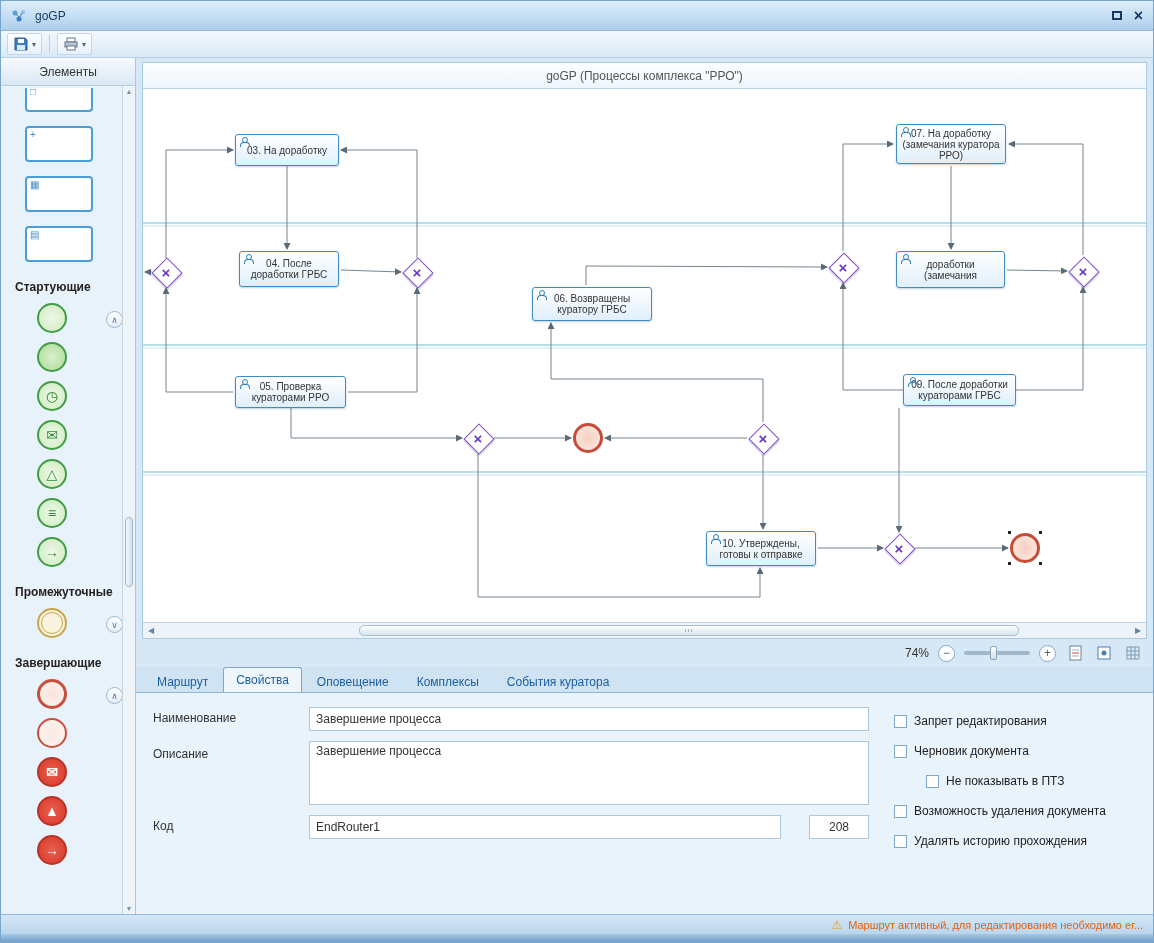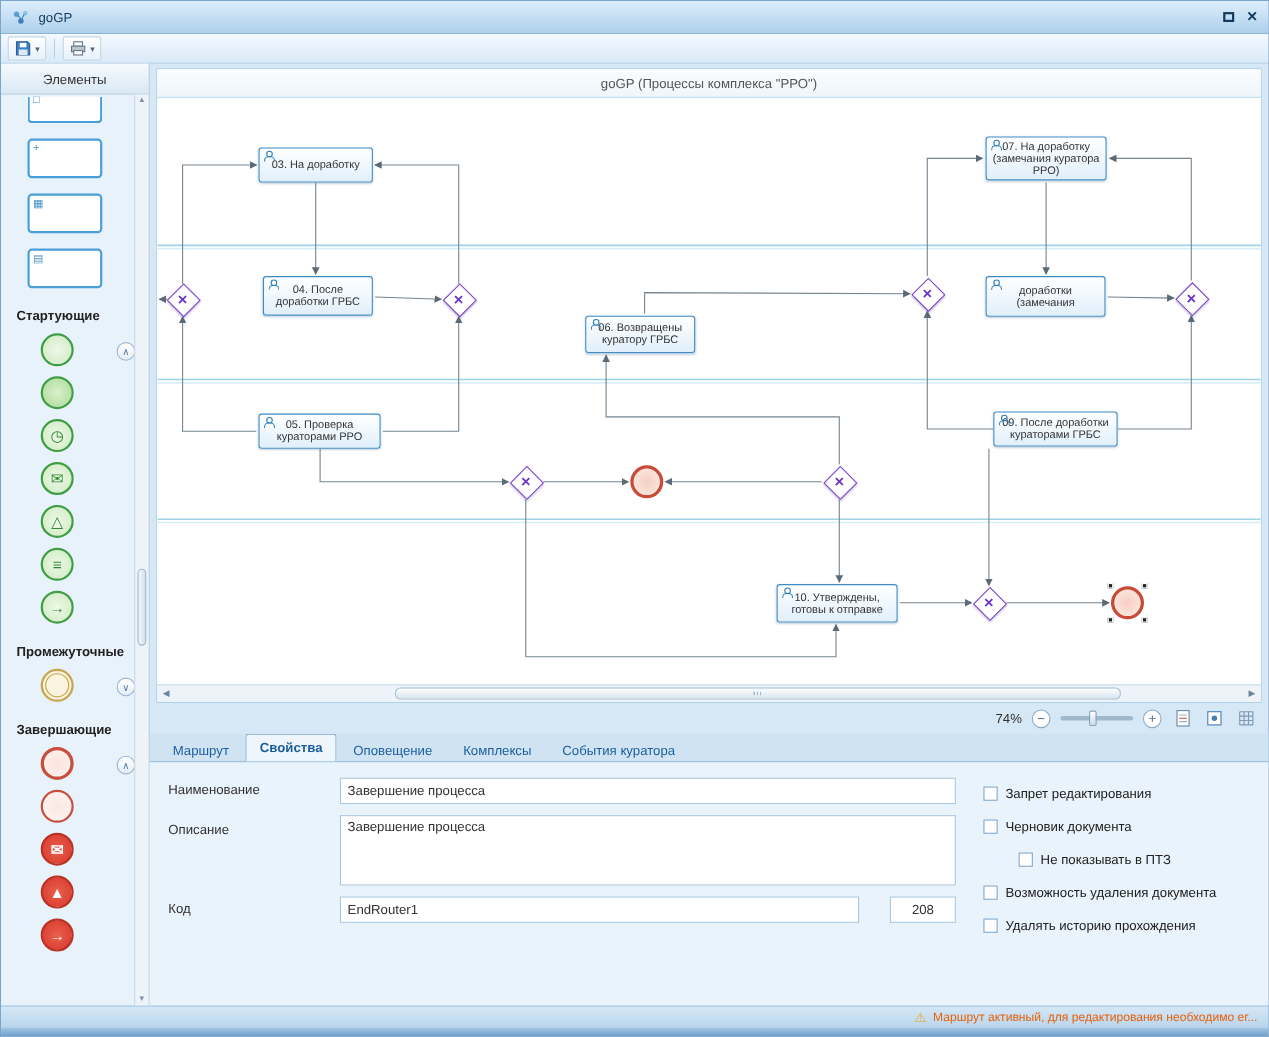--- a/index.html
+++ b/index.html
@@ -84,21 +84,21 @@
   .zoom-value{color:#333}
   .zbtn{width:17px;height:17px;border:1px solid #8aa8c2;border-radius:50%;background:#fff;color:#4a6a86;display:flex;align-items:center;justify-content:center;font-size:12px;line-height:1}
   .zslider{width:66px;height:4px;background:#9fb8cc;border-radius:2px;position:relative}
   .zthumb{position:absolute;left:26px;top:-5px;width:7px;height:14px;background:linear-gradient(#fdfdfd,#cfdce8);border:1px solid #8aa4bc;border-radius:2px}
   .zicon{width:20px;height:20px;display:flex;align-items:center;justify-content:center}
 
   
   .panel{flex:1;display:flex;flex-direction:column;min-height:0}
   .tabbar{height:26px;flex:0 0 26px;display:flex;align-items:flex-end;padding-left:8px;gap:2px;border-bottom:1px solid #8fb8d8;background:#cfe3f3}
   .tab{height:22px;line-height:22px;padding:0 12px;color:#1b5e9e;border:1px solid transparent;border-bottom:none;border-radius:3px 3px 0 0}
-  .tab.active{background:#eef6fc;border-color:#7fa8cc;font-weight:bold;height:25px;line-height:25px}
+  .tab.active{background:#eef6fc;border-color:#7fa8cc;font-weight:normal;height:25px;line-height:25px}
   .form{flex:1;position:relative;background:#e9f3fb}
   .f-label{position:absolute;left:17px;color:#333}
   .f-input,.f-textarea{position:absolute;border:1px solid #aac8e0;background:#fff;color:#333;font-family:"Liberation Sans",sans-serif;font-size:12px;padding:2px 6px}
   .f-input{height:24px}
   .f-textarea{resize:none}
   .num{text-align:right}
   .cb-row{position:absolute;left:758px;display:flex;align-items:center;gap:7px}
   .cb-box{width:13px;height:13px;border:1px solid #7fa8cc;background:#fff;display:inline-block}
   .cb-label{color:#222}
 
@@ -275,21 +275,21 @@
               <span class="task-label">03. На доработку</span>
             </div>
             <div class="task-node" style="left: 96px; top: 162px; width: 100px; height: 36px;">
               <span class="person-icon"></span>
               <span class="task-label">04. После доработки ГРБС</span>
             </div>
             <div class="task-node" style="left: 92px; top: 287px; width: 111px; height: 32px;">
               <span class="person-icon"></span>
               <span class="task-label">05. Проверка кураторами РРО</span>
             </div>
-            <div class="task-node" style="left: 389px; top: 198px; width: 100px; height: 34px;">
+            <div class="task-node" style="left: 389px; top: 198px; width: 120px; height: 34px;">
               <span class="person-icon"></span>
               <span class="task-label">06. Возвращены куратору ГРБС</span>
             </div>
             <div class="task-node" style="left: 753px; top: 35px; width: 110px; height: 40px;">
               <span class="person-icon"></span>
               <span class="task-label">07. На доработку (замечания куратора РРО)</span>
             </div>
             <div class="task-node" style="left: 753px; top: 162px; width: 109px; height: 37px;">
               <span class="person-icon"></span>
               <span class="task-label">доработки (замечания</span>

